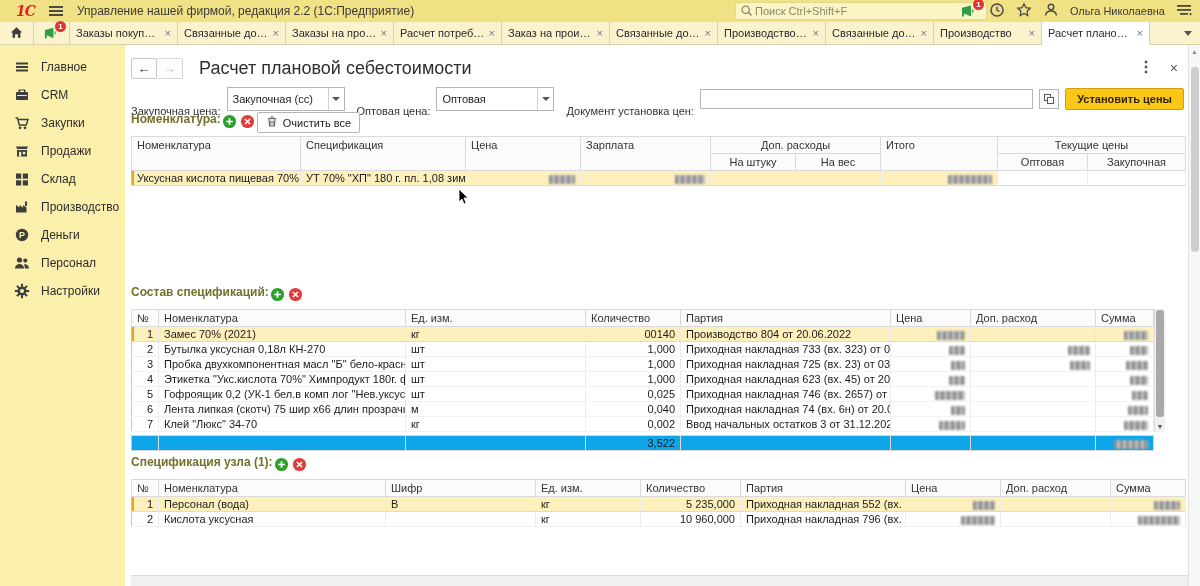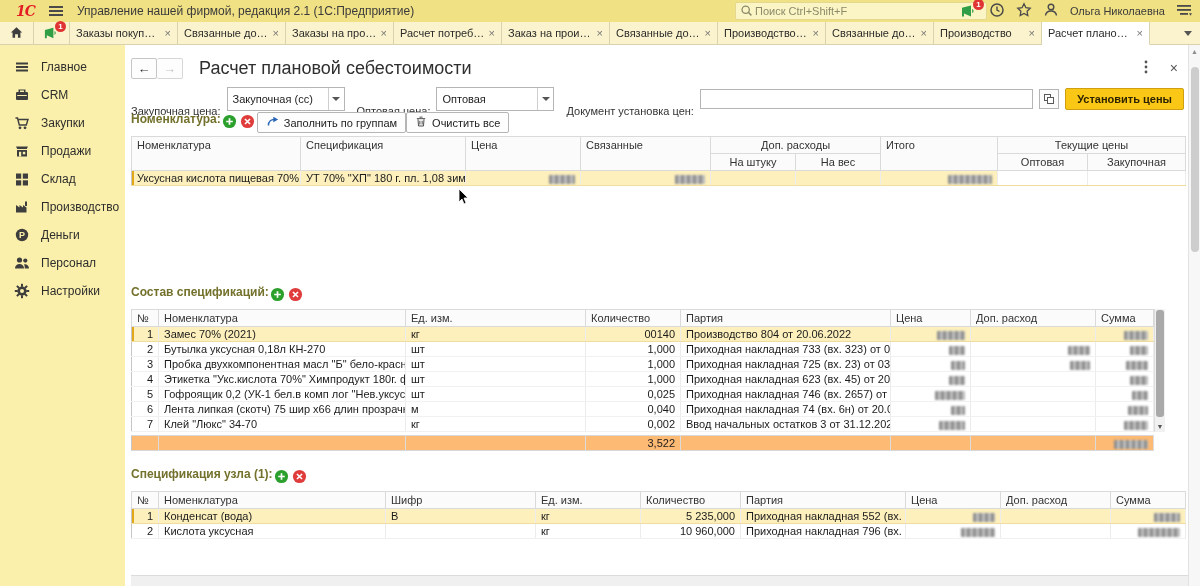--- a/index.html
+++ b/index.html
@@ -78,21 +78,21 @@
   .grid th{font-weight:normal;text-align:left;vertical-align:top;padding:2px 5px;background:#fbfbfb;
            border:1px solid #dadada;color:#333;white-space:nowrap;overflow:hidden;height:16px;}
   .grid th.grp{text-align:center;}
   .grid td{padding:1px 5px;height:15px;border-right:1px solid #ececec;border-bottom:1px solid #f1f1f1;
            white-space:nowrap;overflow:hidden;color:#1b1b1b;background:#fff;}
   .grid td.r{text-align:right;}
   tr.sel td{background:#fdf0bd;border-bottom-color:#eedd9e;}
   tr.sel td.white{background:#fff;}
   td.sel-cell{box-shadow:inset 0 0 0 2px #e2a81c;}
   tr.sel td:first-child{box-shadow:inset 2px 0 0 #e2a81c;}
-  .totals td{background:#fdba74;border-right:1px solid #dcdcdc;border-bottom:1px solid #d8d8d8;
+  .totals td{background:#0ea5e9;border-right:1px solid #dcdcdc;border-bottom:1px solid #d8d8d8;
              border-top:1px solid #d8d8d8;}
   .blur{display:inline-block;height:9px;border-radius:1px;vertical-align:middle;
         background:repeating-linear-gradient(90deg,#8f8f8f 0 3px,#bdbdbd 3px 6px);filter:blur(1.2px);}
   .spacer{height:98px;}
   .tbl-wrap{position:relative;}
   .vscroll-inner{position:absolute;top:0;right:0;bottom:0;width:11px;background:#f1f1f1;
                  border-left:1px solid #ddd;}
   .vscroll-inner .thumb{position:absolute;left:1px;right:1px;top:1px;bottom:15px;background:#a9a9a9;border-radius:3px;}
   .vscroll-inner .arr{position:absolute;bottom:2px;left:0;right:0;text-align:center;font-size:7px;color:#555;}
 
@@ -113,21 +113,21 @@
     <span class="logo">1С</span>
     <span class="tb-burger">
       <svg width="14" height="12" viewBox="0 0 14 12">
           <g fill="#4a4a4a">
             <rect x="0" y="1" width="14" height="2"></rect>
             <rect x="0" y="5" width="14" height="2"></rect>
             <rect x="0" y="9" width="14" height="2"></rect>
           </g>
         </svg>
     </span>
-    <span class="tb-title">Управление нашей фирмой, редакция 2.1  (1С:Предприятие)</span>
+    <span class="tb-title">Управление нашей фирмой, редакция 2.2  (1С:Предприятие)</span>
     <div class="searchbox">
       <span>
         <svg width="13" height="13" viewBox="0 0 16 16">
             <circle cx="7" cy="7" r="4.5" fill="none" stroke="#8b8b6a" stroke-width="1.6"></circle>
             <path d="M10.5 10.5L14 14" stroke="#8b8b6a" stroke-width="1.8"></path>
           </svg>
       </span>
       <input placeholder="Поиск Ctrl+Shift+F" style="">
     </div>
     <div class="tb-right">
@@ -405,29 +405,20 @@
             <circle cx="8" cy="8" r="7" fill="#2ca02c"></circle>
             <path d="M8 4.5v7M4.5 8h7" stroke="#fff" stroke-width="1.8"></path>
           </svg>
       </span>
       <span class="iconbtn">
         <svg width="15" height="15" viewBox="0 0 16 16">
             <circle cx="8" cy="8" r="7" fill="#e03c3c"></circle>
             <path d="M5.3 5.3l5.4 5.4M10.7 5.3l-5.4 5.4" stroke="#fff" stroke-width="1.7"></path>
           </svg>
       </span>
-      <button class="toolbtn">
-        <span>
-          <svg width="13" height="13" viewBox="0 0 16 16">
-              <path d="M3 13C3 7.5 7 5.5 10 5.5" fill="none" stroke="#2a66b8" stroke-width="1.8"></path>
-              <path d="M9 2L15 5.5l-6 3.5z" fill="#2a66b8"></path>
-            </svg>
-        </span>
-        <span>Заполнить по группам</span>
-      </button>
       <button class="toolbtn">
         <span>
           <svg width="12" height="13" viewBox="0 0 16 16">
               <g fill="none" stroke="#4a4a4a" stroke-width="1.3">
                 <path d="M4 5l.7 9h6.6L12 5"></path>
                 <path d="M2.5 4.2h11"></path>
                 <path d="M6 2.2h4"></path>
                 <path d="M6.5 7v5M9.5 7v5"></path>
               </g>
             </svg>
@@ -446,21 +437,21 @@
           <col style="width:85px">
           <col style="width:117px">
           <col style="width:90px">
           <col style="width:98px">
         </colgroup>
       <thead>
         <tr>
           <th rowspan="2">Номенклатура</th>
           <th rowspan="2">Спецификация</th>
           <th rowspan="2">Цена</th>
-          <th rowspan="2">Связанные</th>
+          <th rowspan="2">Зарплата</th>
           <th colspan="2" class="grp">Доп. расходы</th>
           <th rowspan="2">Итого</th>
           <th colspan="2" class="grp">Текущие цены</th>
         </tr>
         <tr>
           <th class="grp">На штуку</th>
           <th class="grp">На вес</th>
           <th class="grp">Оптовая</th>
           <th class="grp">Закупочная</th>
         </tr>
@@ -619,21 +610,21 @@
             <td></td>
             <td class="r">3,522</td>
             <td></td>
             <td class="r"></td>
             <td class="r"></td>
             <td class="r"><span class="blur" style="width: 34px;"></span></td>
           </tr>
         </tbody>
     </table>
 
-    <div class="section-row" style="margin-top:16px">
+    <div class="section-row" style="margin-top:4px">
       <span class="section-label">Спецификация узла (1):</span>
       <span class="iconbtn">
         <svg width="15" height="15" viewBox="0 0 16 16">
             <circle cx="8" cy="8" r="7" fill="#2ca02c"></circle>
             <path d="M8 4.5v7M4.5 8h7" stroke="#fff" stroke-width="1.8"></path>
           </svg>
       </span>
       <span class="iconbtn">
         <svg width="15" height="15" viewBox="0 0 16 16">
             <circle cx="8" cy="8" r="7" fill="#e03c3c"></circle>
@@ -663,21 +654,21 @@
             <th>Количество</th>
             <th>Партия</th>
             <th>Цена</th>
             <th>Доп. расход</th>
             <th>Сумма</th>
           </tr>
         </thead>
       <tbody id="node-body">
           <tr class="sel">
             <td class="r">1</td>
-            <td>Конденсат (вода)</td>
+            <td>Персонал (вода)</td>
             <td>В</td>
             <td>кг</td>
             <td class="r">5 235,000</td>
             <td>Приходная накладная 552 (вх. нет) от 30...</td>
             <td class="r"><span class="blur" style="width: 22px;"></span></td>
             <td class="r"></td>
             <td class="r"><span class="blur" style="width: 26px;"></span></td>
           </tr>
           <tr>
             <td class="r">2</td>

